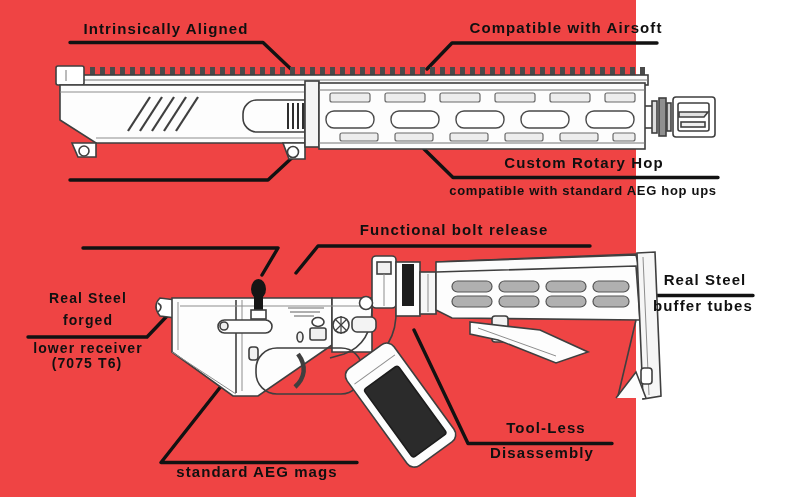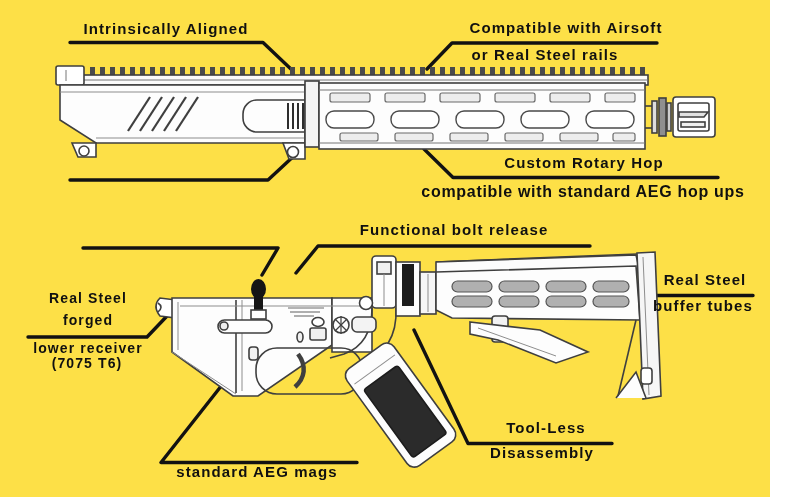--- a/index.html
+++ b/index.html
@@ -1,27 +1,27 @@
 <!DOCTYPE html>
 <html><head>
 <meta charset="utf-8">
 <style>
   * { margin: 0; padding: 0; box-sizing: border-box; }
   html,body { width: 800px; height: 497px; background: #ffffff; overflow: hidden; }
   #stage {
-    position: relative; width: 770px; height: 497px; background: #fde047;
+    position: relative; width: 636px; height: 497px; background: #ef4444;
     font-family: "Liberation Sans", "DejaVu Sans", sans-serif;
   }
   #artwork { position: absolute; left: 0; top: 0; z-index: 1; }
   .callout {
     position: absolute; z-index: 2; color: #101010; font-weight: bold;
     white-space: nowrap; letter-spacing: 1.1px; font-size: 15px;
     transform: translateX(-50%);
   }
-  .callout.small { font-size: 16px; letter-spacing: 0.7px; text-align: center; }
+  .callout.small { font-size: 13px; letter-spacing: 0.7px; text-align: center; }
   .callout.mid { font-size: 14px; }
 </style>
 </head>
 <body>
 
 <div id="stage">
 
   <svg id="artwork" width="800" height="497" viewBox="0 0 800 497">
 
     <g stroke="#121212" stroke-width="3.4" fill="none" stroke-linecap="round" stroke-linejoin="round">
@@ -237,21 +237,20 @@
           <path d="M616,398 L636,372 L646,398" fill="#fdfdfd"></path>
           <line x1="636" y1="320" x2="618" y2="396"></line>
         </g>
       </g>
     </g>
   </svg>
 
   <div class="callout" style="left:166px; top:20px;">Intrinsically Aligned</div>
 
   <div class="callout" style="left:566px; top:19px;">Compatible with Airsoft</div>
-  <div class="callout" style="left:545px; top:46px;">or Real Steel rails</div>
 
 
   <div class="callout" style="left:584px; top:154px;">Custom Rotary Hop</div>
   <div class="callout small" style="left:583px; top:183px;">compatible with standard AEG hop ups</div>
 
 
   <div class="callout" style="left:454px; top:221px;">Functional bolt release</div>
 
   <div class="callout mid" style="left:88px; top:290px;">Real Steel</div>
   <div class="callout mid" style="left:88px; top:312px;">forged</div>

